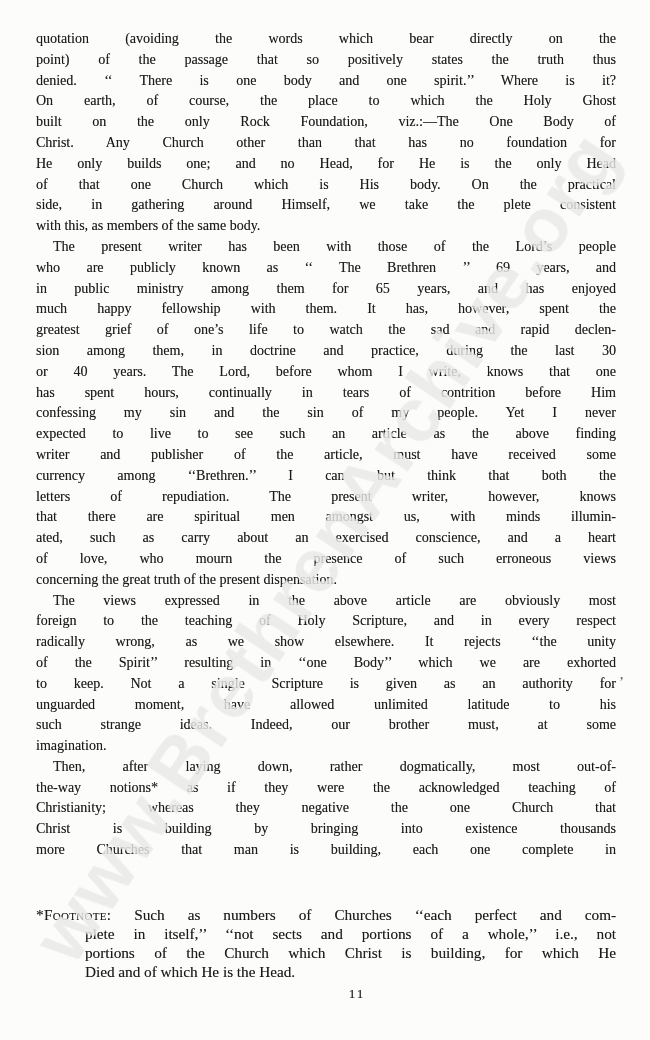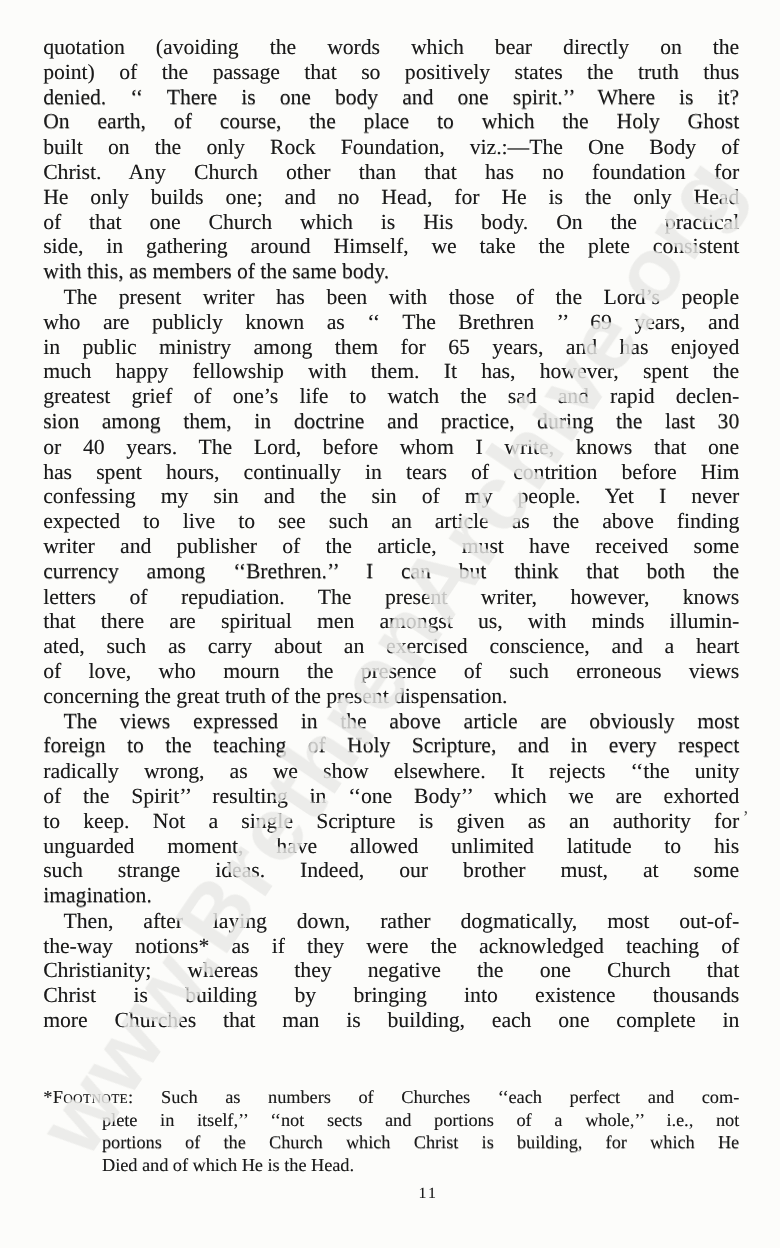--- a/index.html
+++ b/index.html
@@ -18,21 +18,21 @@
   .page {
     position: absolute;
     inset: 0;
     background: #fcfcfa;
   }
   .text-block {
     position: absolute;
     left: 36px;
     top: 29px;
     width: 580px;
-    font-size: 18px;
+    font-size: 14px;
     line-height: 20.8px;
     text-shadow: 0.2px 0.2px 0.35px rgba(0,0,0,0.4);
     font-family: Liberation Serif, serif;
   }
   .line {
     text-align: justify;
     text-align-last: justify;
   }
   .line.last {
     text-align-last: left;

